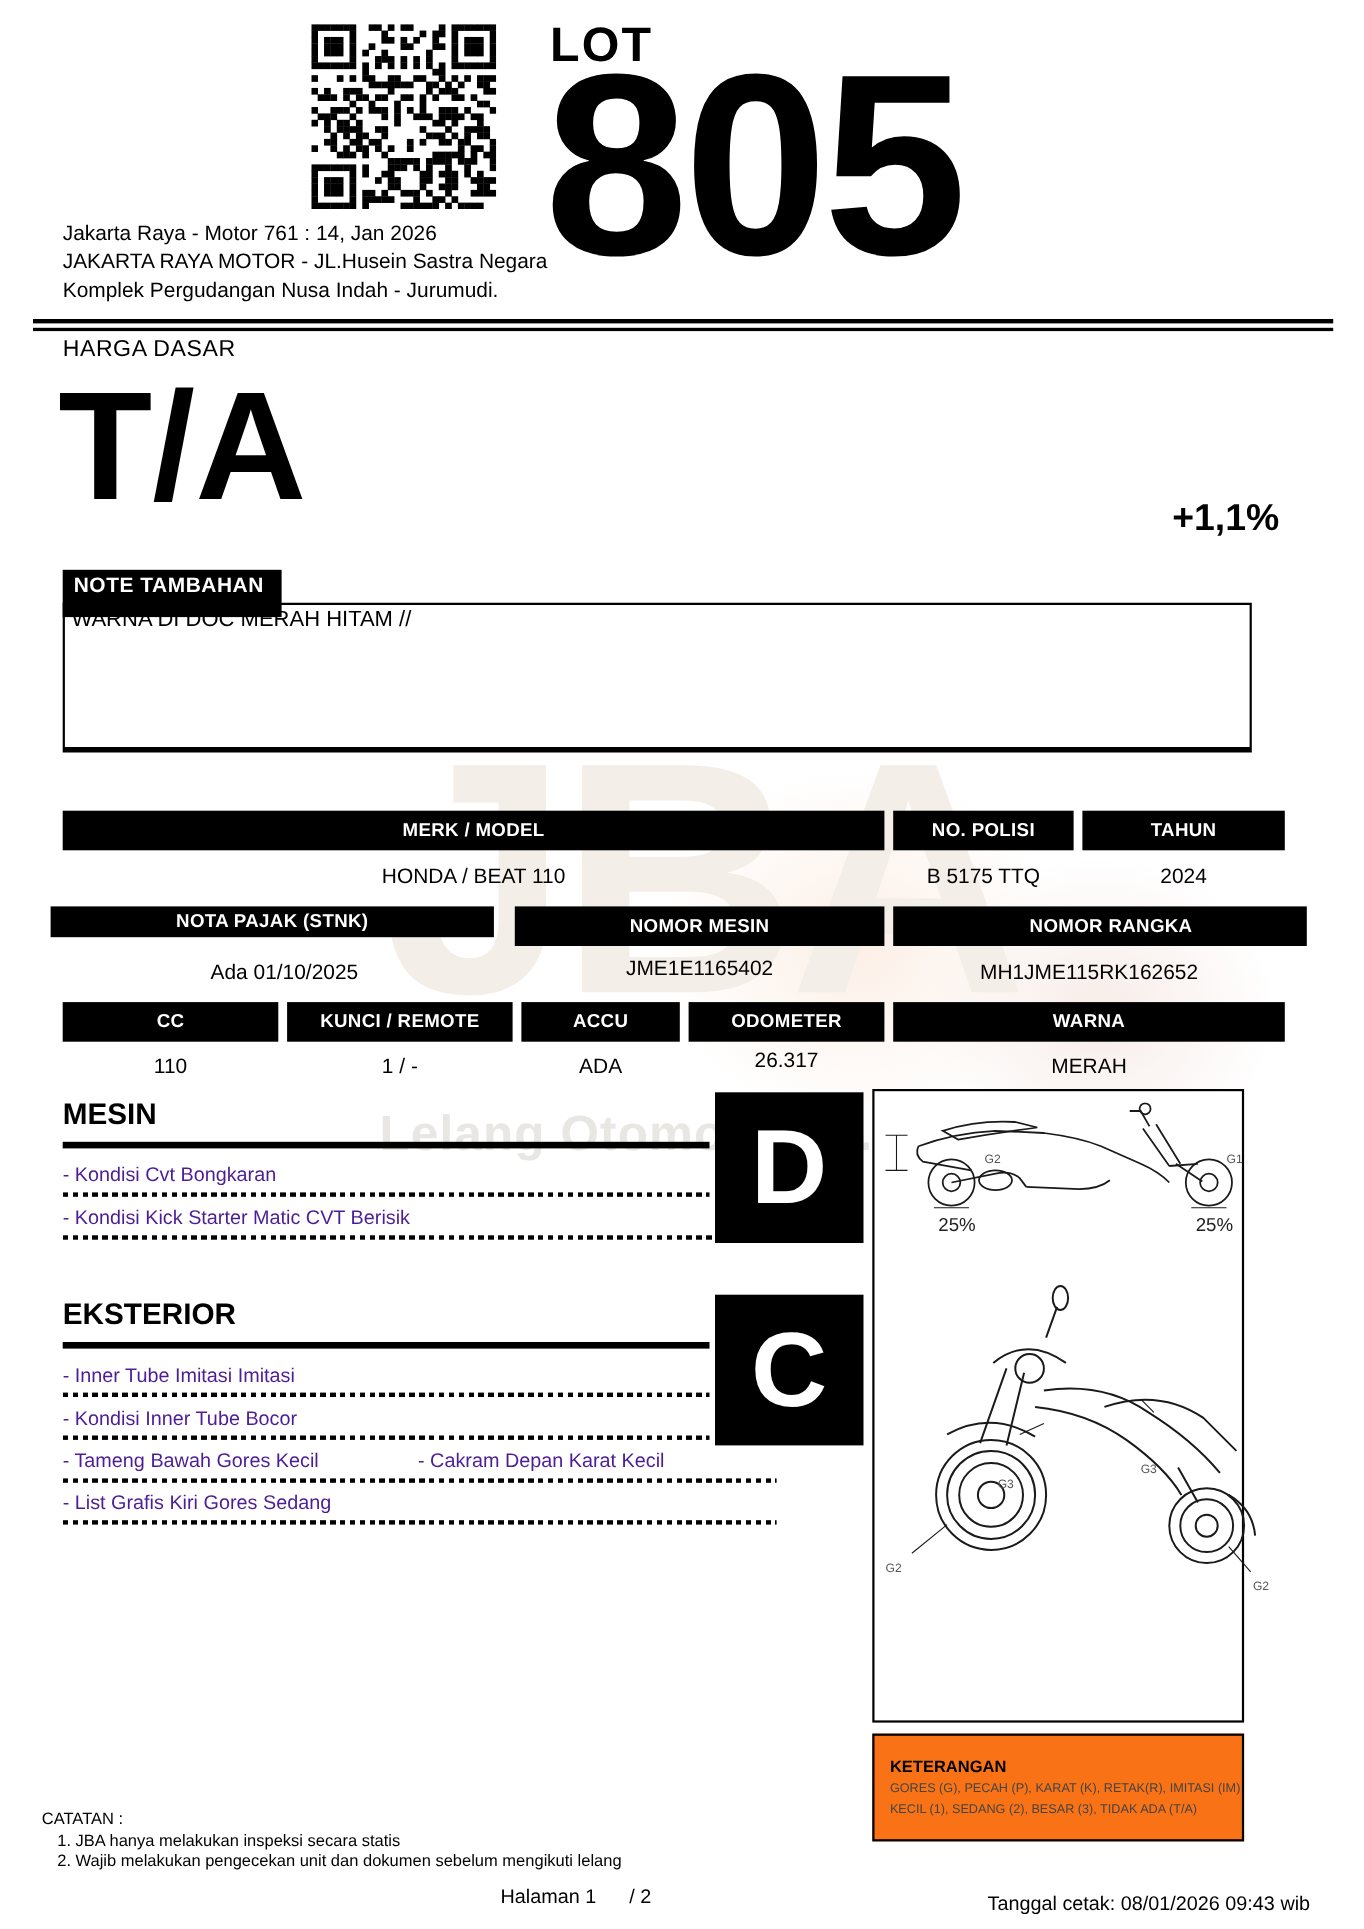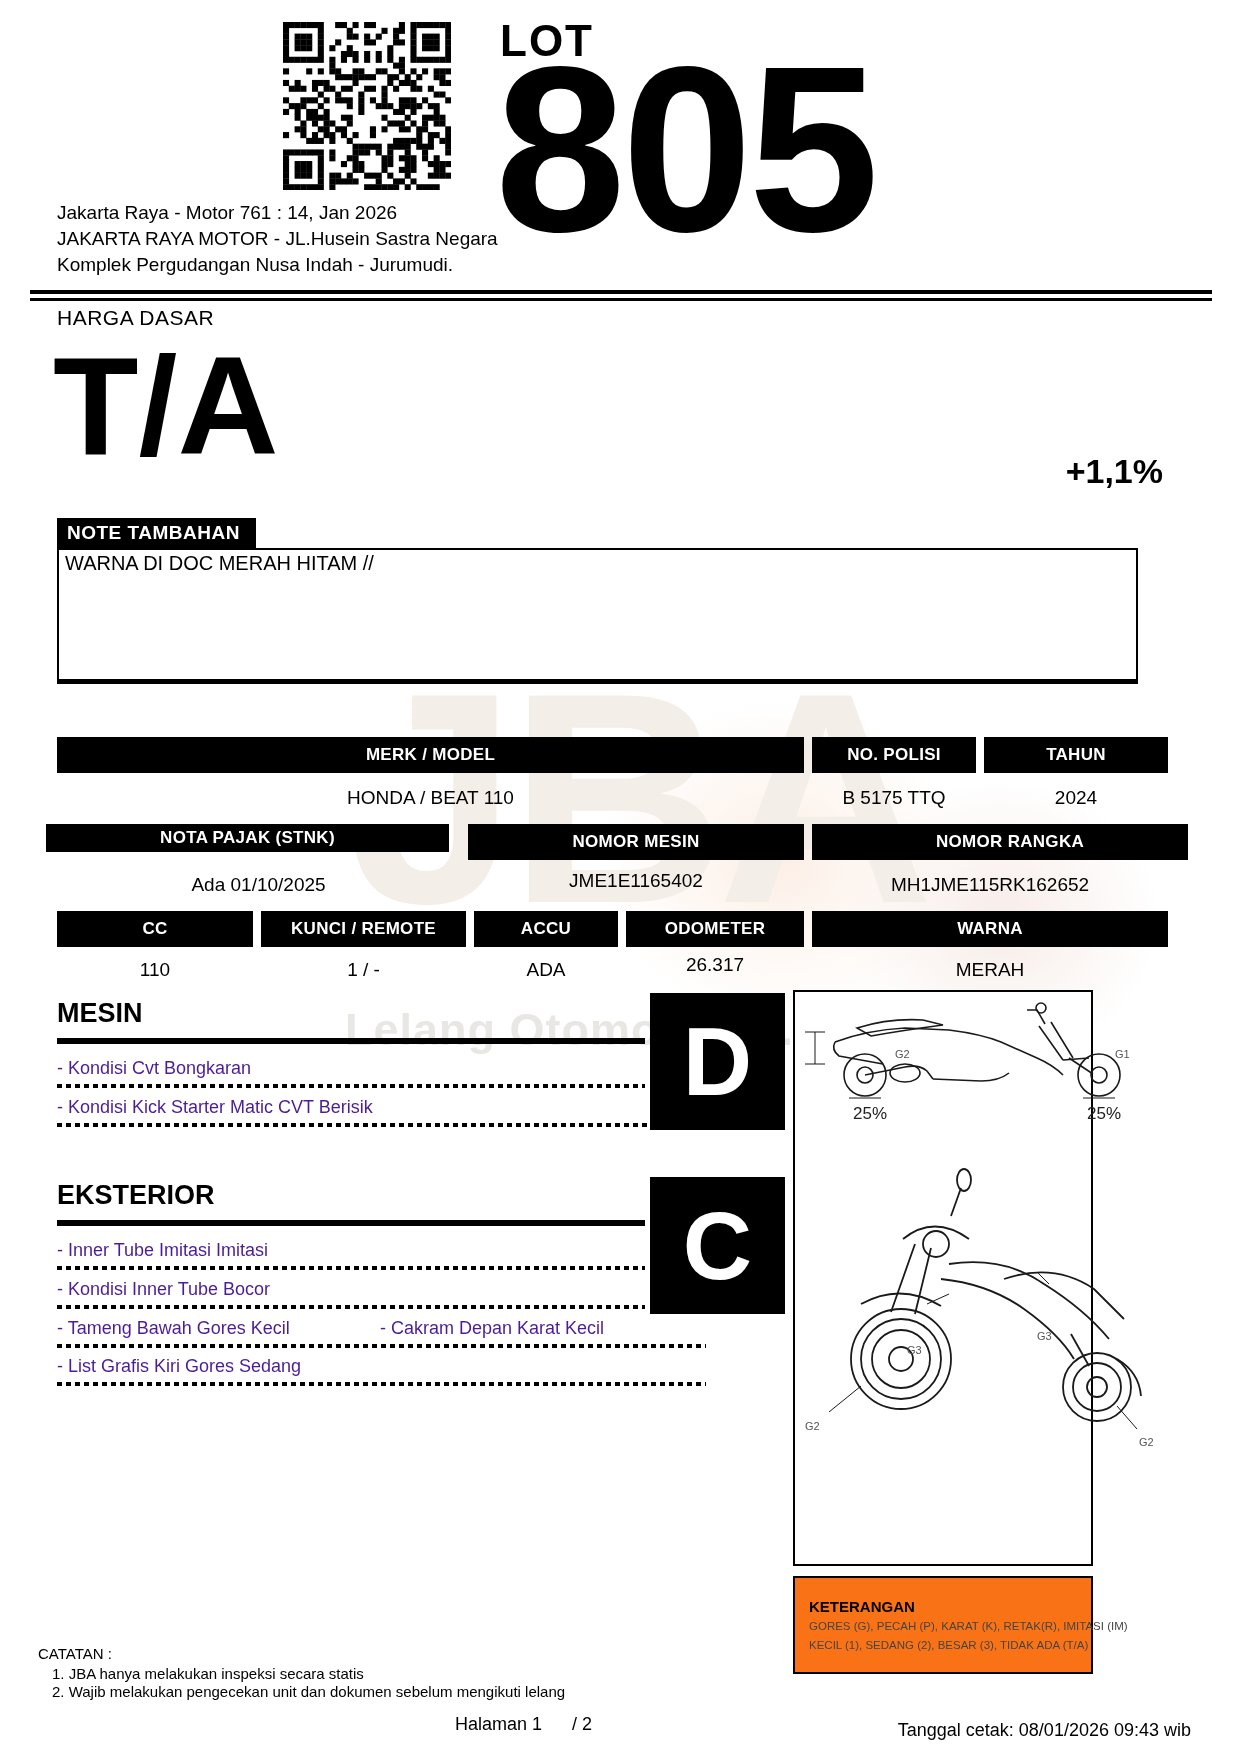--- a/index.html
+++ b/index.html
@@ -25,21 +25,21 @@
     position:absolute; height:4px;
     background-image:repeating-linear-gradient(90deg,#000 0 5px,transparent 5px 9px);
   }
   .thickline{position:absolute; height:6px; background:#000;}
   .itemtxt{position:absolute; font-size:18px; color:#4c1d95; white-space:nowrap;}
   .gradebox{
     position:absolute; left:650px; width:135px; height:137px; background:#000;
     color:#fff; display:flex; align-items:center; justify-content:center;
     font-size:96px; font-weight:bold;
   }
-  .panelbox{position:absolute; left:793px; width:300px; border:2px solid #000; background:transparent;}
+  .panelbox{position:absolute; left:793px; width:338px; border:2px solid #000; background:transparent;}
   .dlabel{position:absolute; font-size:11px; color:#555; z-index:2;}
   .pct{position:absolute; font-size:17px; color:#222; z-index:2;}
   .addr{font-size:19px; line-height:26px; color:#000;}
 </style>
 </head>
 <body>
 
 <div id="page">
 
   <div class="abs wm" style="left:600px; top:700px; width:360px; height:320px; border-radius:50%;
@@ -454,21 +454,21 @@
   <div class="abs fg" style="left:30px; top:290px; width:1182px;">
     <div style="height:4px; background:#000;"></div>
     <div style="height:4px;"></div>
     <div style="height:3px; background:#000;"></div>
   </div>
 
   <div class="abs fg" style="left:57px; top:306px; font-size:21px; letter-spacing:.5px;">HARGA DASAR</div>
   <div class="abs fg" style="left:53px; top:332px; font-size:140px; font-weight:bold; line-height:1.05;">T/A</div>
   <div class="abs fg" style="right:77px; top:452px; font-size:34px; font-weight:bold;">+1,1%</div>
 
-  <div class="abs fg blackbar" style="left:57px; top:518px; padding:4px 16px 5px 10px; font-size:19px; font-weight:bold; letter-spacing:.5px;">NOTE TAMBAHAN</div>
+  <div class="abs fg blackbar" style="left:57px; top:518px; padding:4px 16px 17px 10px; font-size:19px; font-weight:bold; letter-spacing:.5px;">NOTE TAMBAHAN</div>
   <div class="abs fg" style="left:57px; top:548px; width:1081px; height:136px; border:2px solid #000; border-bottom-width:5px; box-sizing:border-box;">
     <div style="font-size:20px; padding:2px 6px;">WARNA DI DOC MERAH HITAM //</div>
   </div>
 
   <div class="hdrcell fg" style="left:57px; top:737px; width:747px; height:36px;">MERK / MODEL</div>
   <div class="hdrcell fg" style="left:812px; top:737px; width:164px; height:36px;">NO. POLISI</div>
   <div class="hdrcell fg" style="left:984px; top:737px; width:184px; height:36px;">TAHUN</div>
   <div class="valcell fg" style="left:57px; top:773px; width:747px; height:50px;">HONDA / BEAT 110</div>
   <div class="valcell fg" style="left:812px; top:773px; width:164px; height:50px;">B 5175 TTQ</div>
   <div class="valcell fg" style="left:984px; top:773px; width:184px; height:50px;">2024</div>

